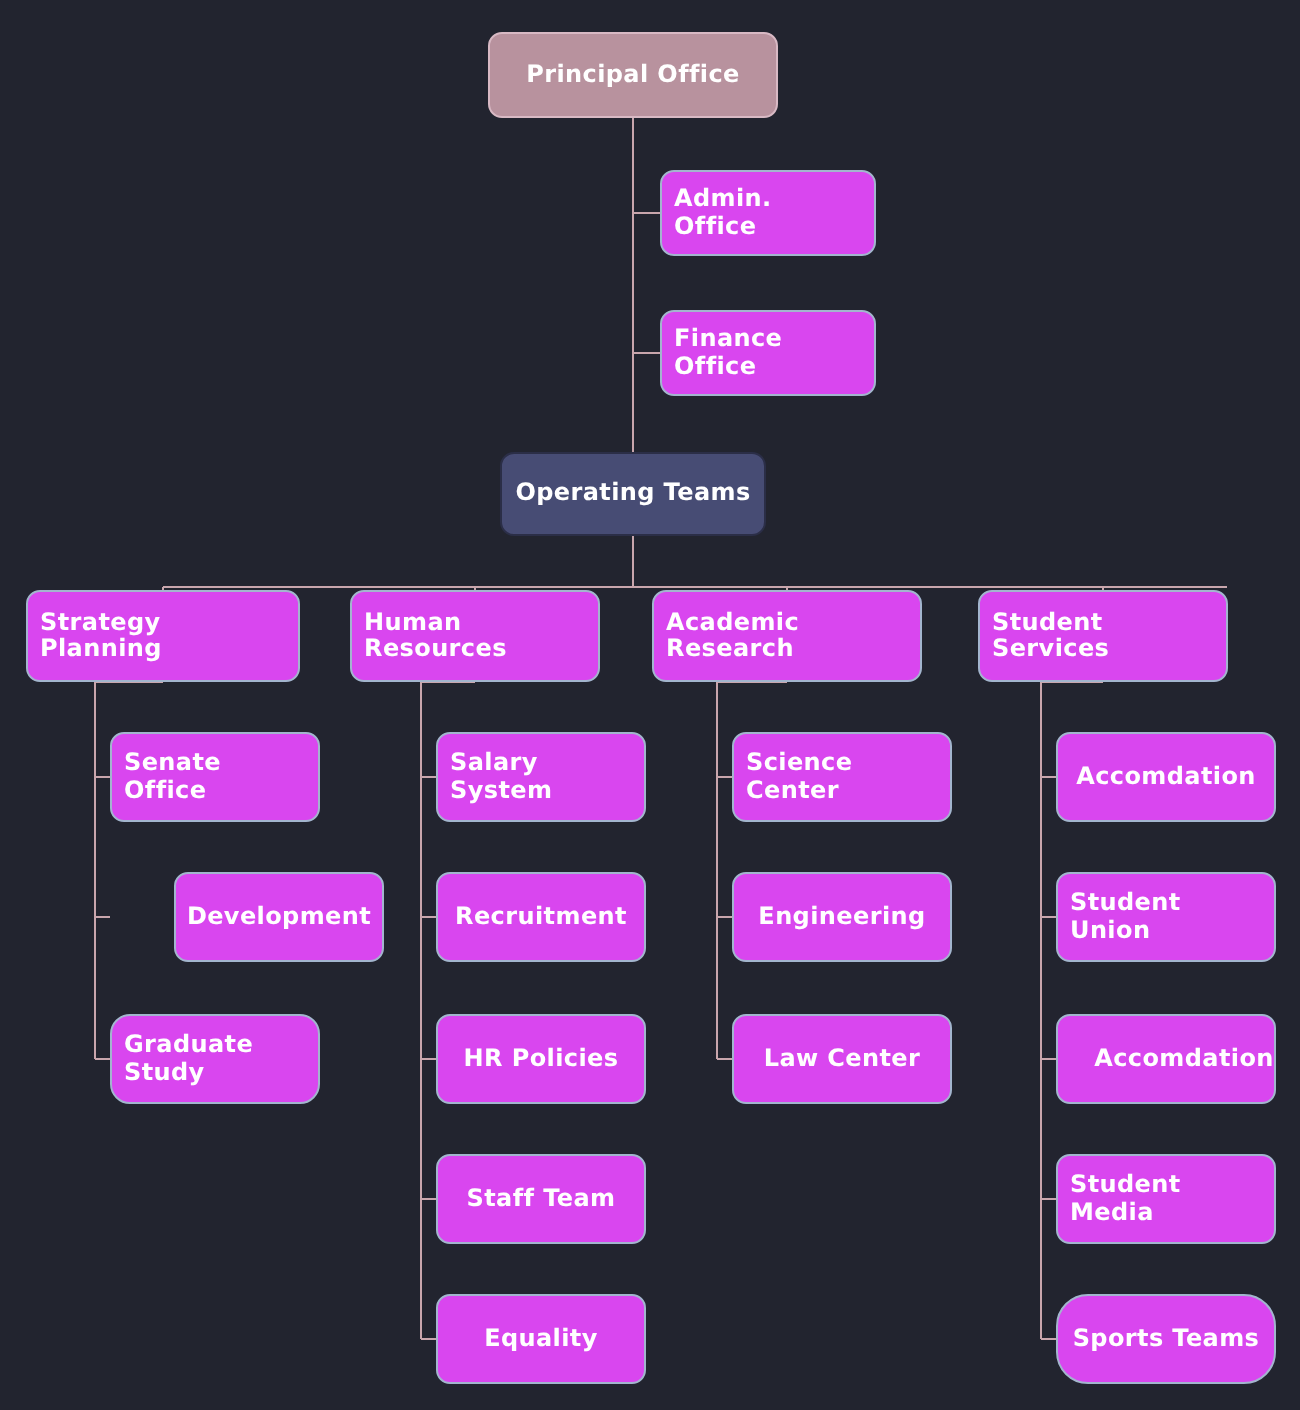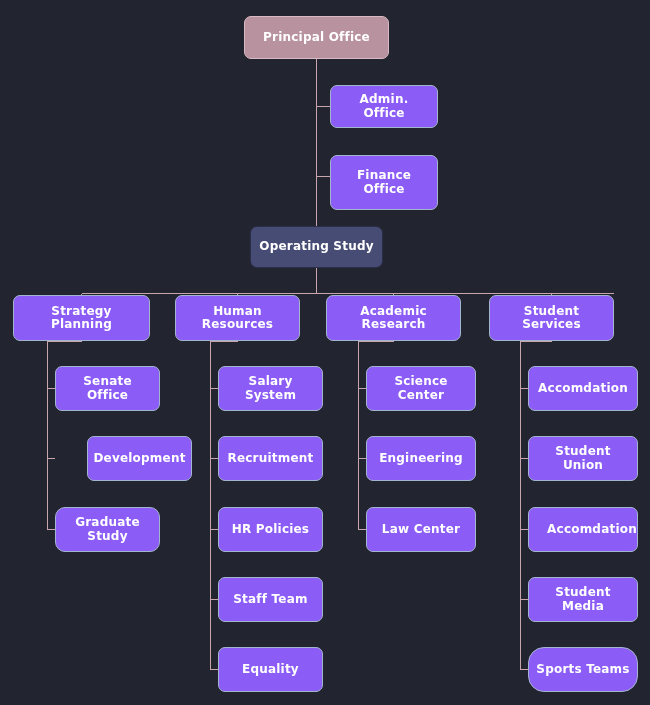--- a/index.html
+++ b/index.html
@@ -23,34 +23,33 @@
     width: 650px;
     height: 705px;
     pointer-events: none;
   }
   .node {
     position: absolute;
     box-sizing: border-box;
     display: flex;
     align-items: center;
     justify-content: center;
-    text-align: center;
     border-radius: 7px;
     color: #ffffff;
     font-size: 12px;
     font-weight: bold;
     letter-spacing: 0.2px;
     line-height: 1.1;
     padding: 2px 6px;
     user-select: none;
   }
   .node.level-leaf,
   .node.level-branch,
   .node.level-aux {
-    background: #8b5cf6;
+    background: #d946ef;
     border: 1px solid #a3b5ce;
   }
   .node.level-root {
     background: #b8929e;
     border: 1px solid #d8b9c4;
   }
   .node.level-mid {
     background: #474c74;
     border: 1px solid #2b2e47;
   }
@@ -94,25 +93,25 @@
       <path d="M 520.5 599.5 L 528 599.5" stroke="#c9a6ad" stroke-width="1" fill="none" shape-rendering="crispEdges"></path>
       <path d="M 520.5 669.5 L 528 669.5" stroke="#c9a6ad" stroke-width="1" fill="none" shape-rendering="crispEdges"></path>
     </svg>
   <div id="node-layer">
       <div class="node level-root" style="left: 244px; top: 16px; width: 145px; height: 43px;">
         <span>Principal Office</span>
       </div>
       <div class="node level-aux" style="left: 330px; top: 85px; width: 108px; height: 43px;">
         <span>Admin. Office</span>
       </div>
-      <div class="node level-aux" style="left: 330px; top: 155px; width: 108px; height: 55px;">
+      <div class="node level-aux" style="left: 330px; top: 155px; width: 108px; height: 43px;">
         <span>Finance Office</span>
       </div>
       <div class="node level-mid" style="left: 250px; top: 226px; width: 133px; height: 42px;">
-        <span>Operating Study</span>
+        <span>Operating Teams</span>
       </div>
       <div class="node level-branch" style="left: 13px; top: 295px; width: 137px; height: 46px;">
         <span>Strategy Planning</span>
       </div>
       <div class="node level-branch" style="left: 175px; top: 295px; width: 125px; height: 46px;">
         <span>Human Resources</span>
       </div>
       <div class="node level-branch" style="left: 326px; top: 295px; width: 135px; height: 46px;">
         <span>Academic Research</span>
       </div>

